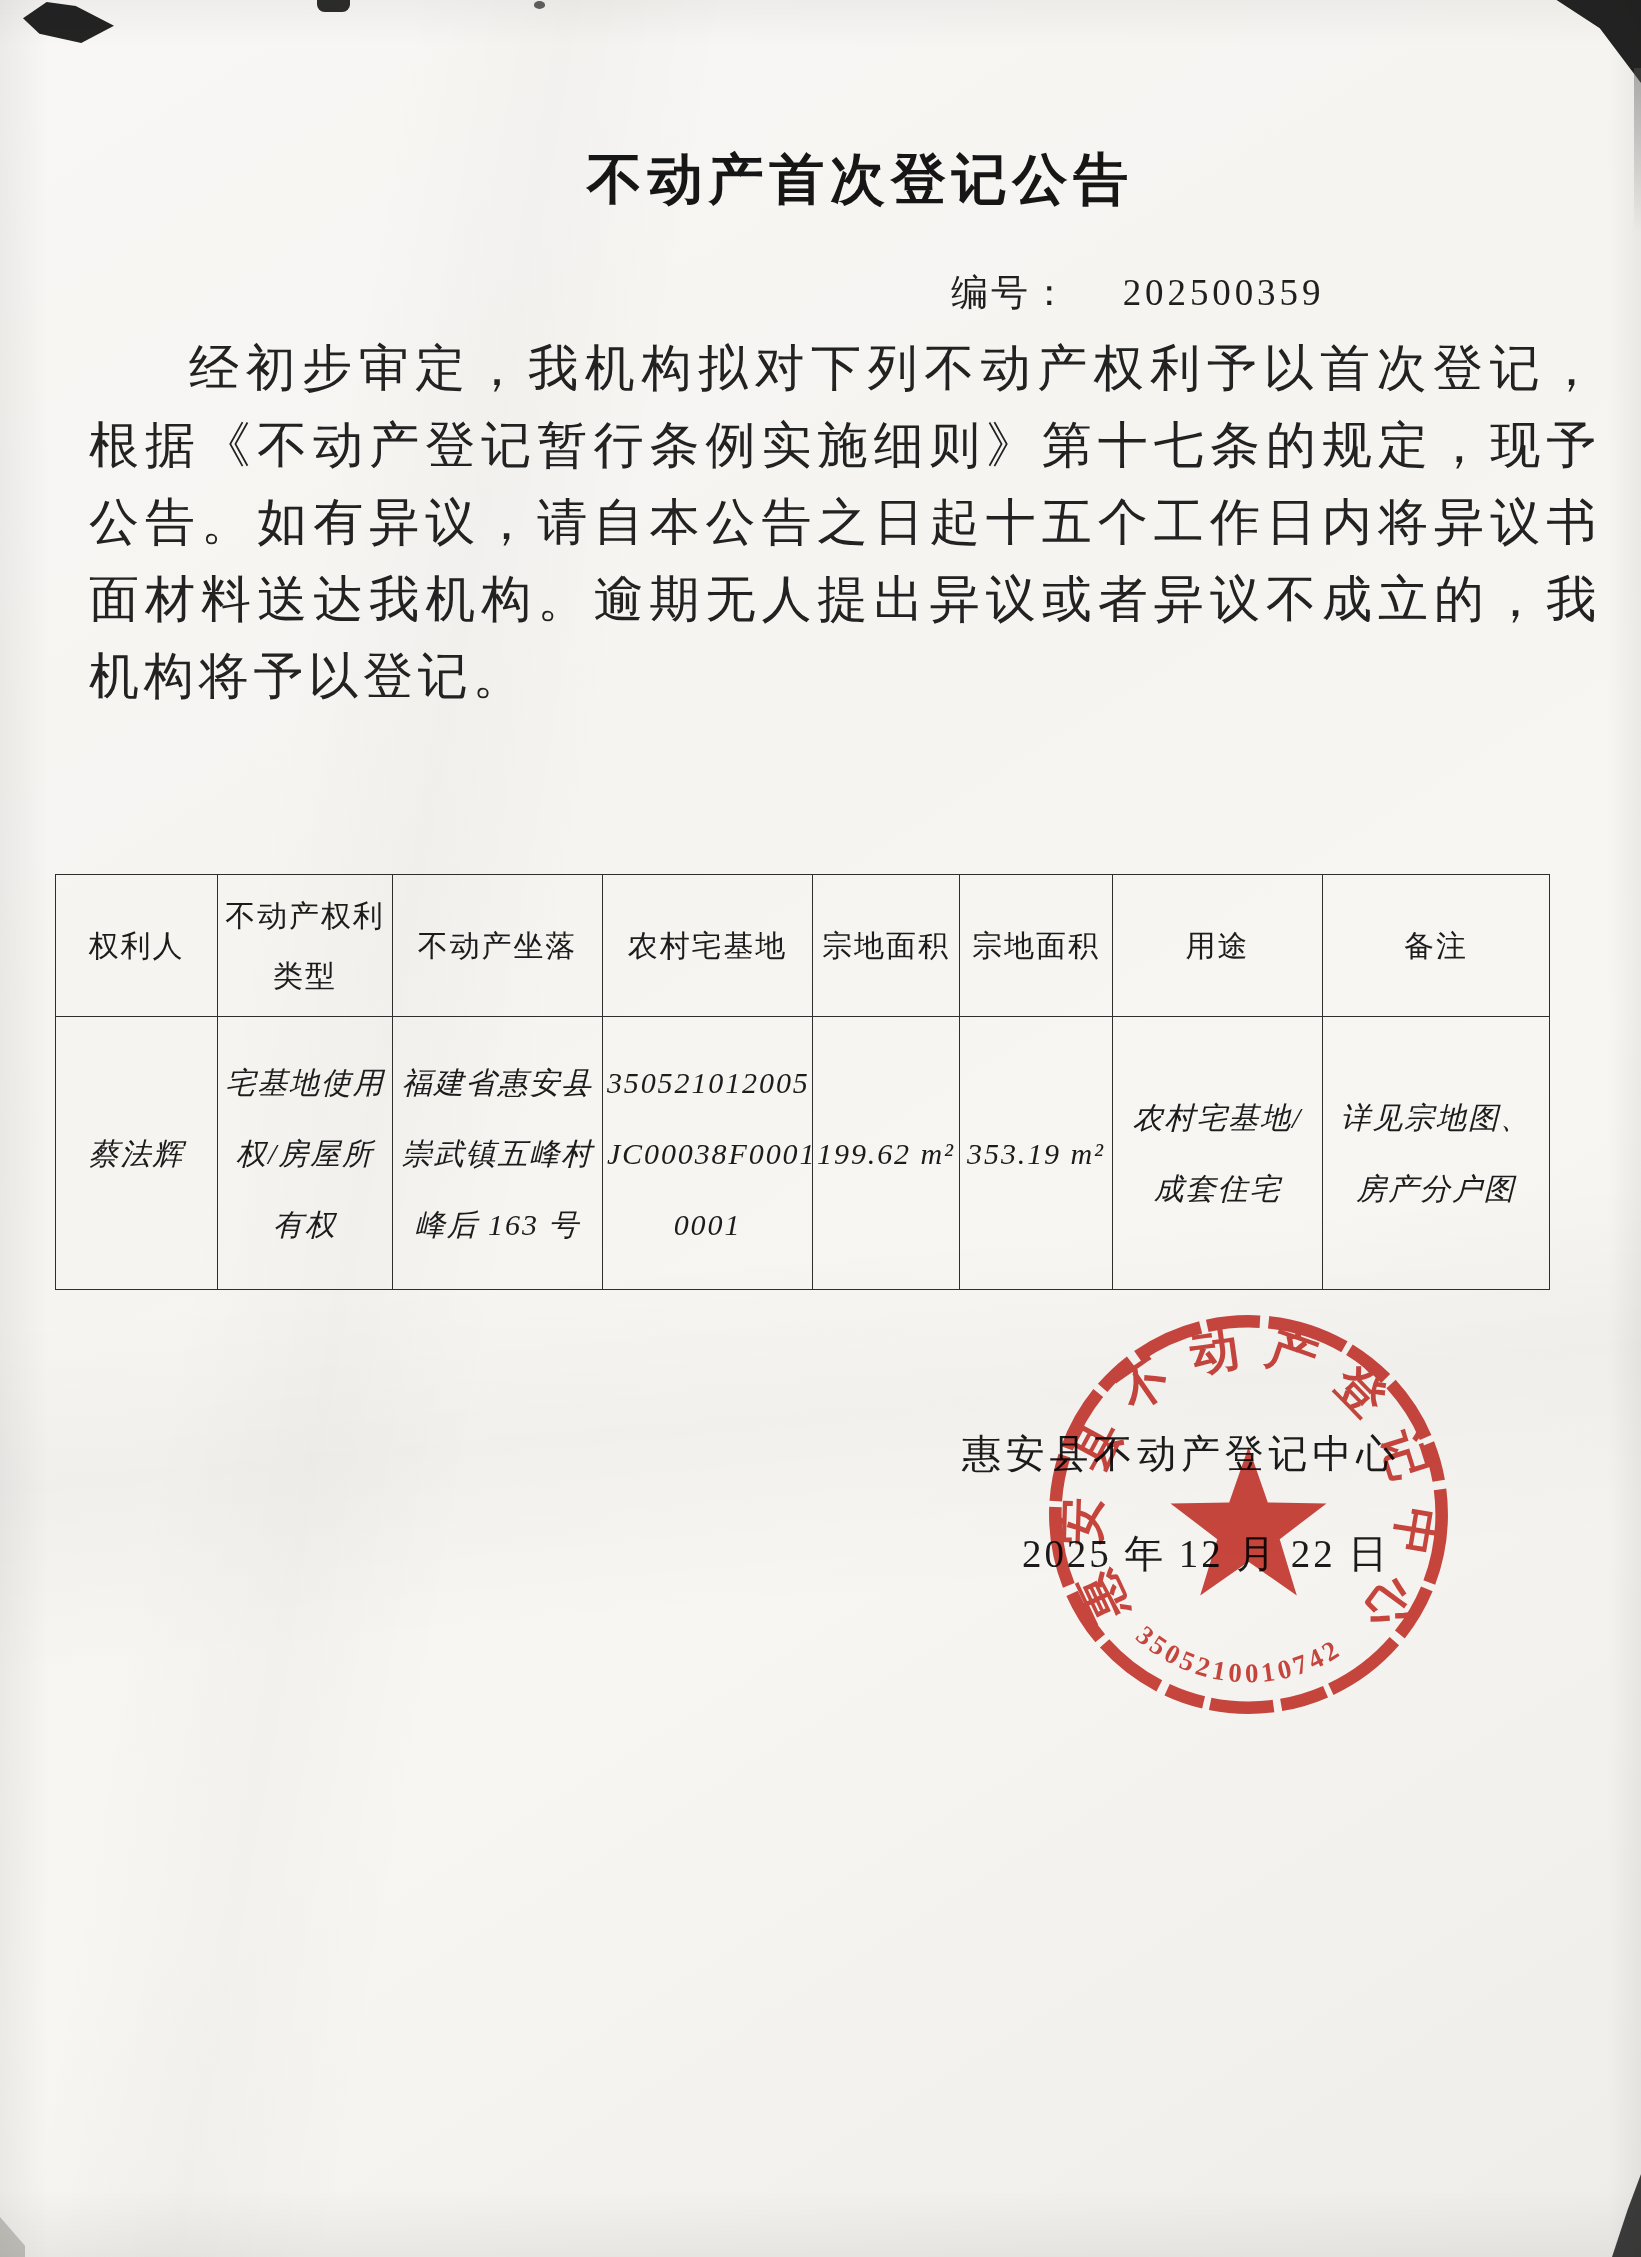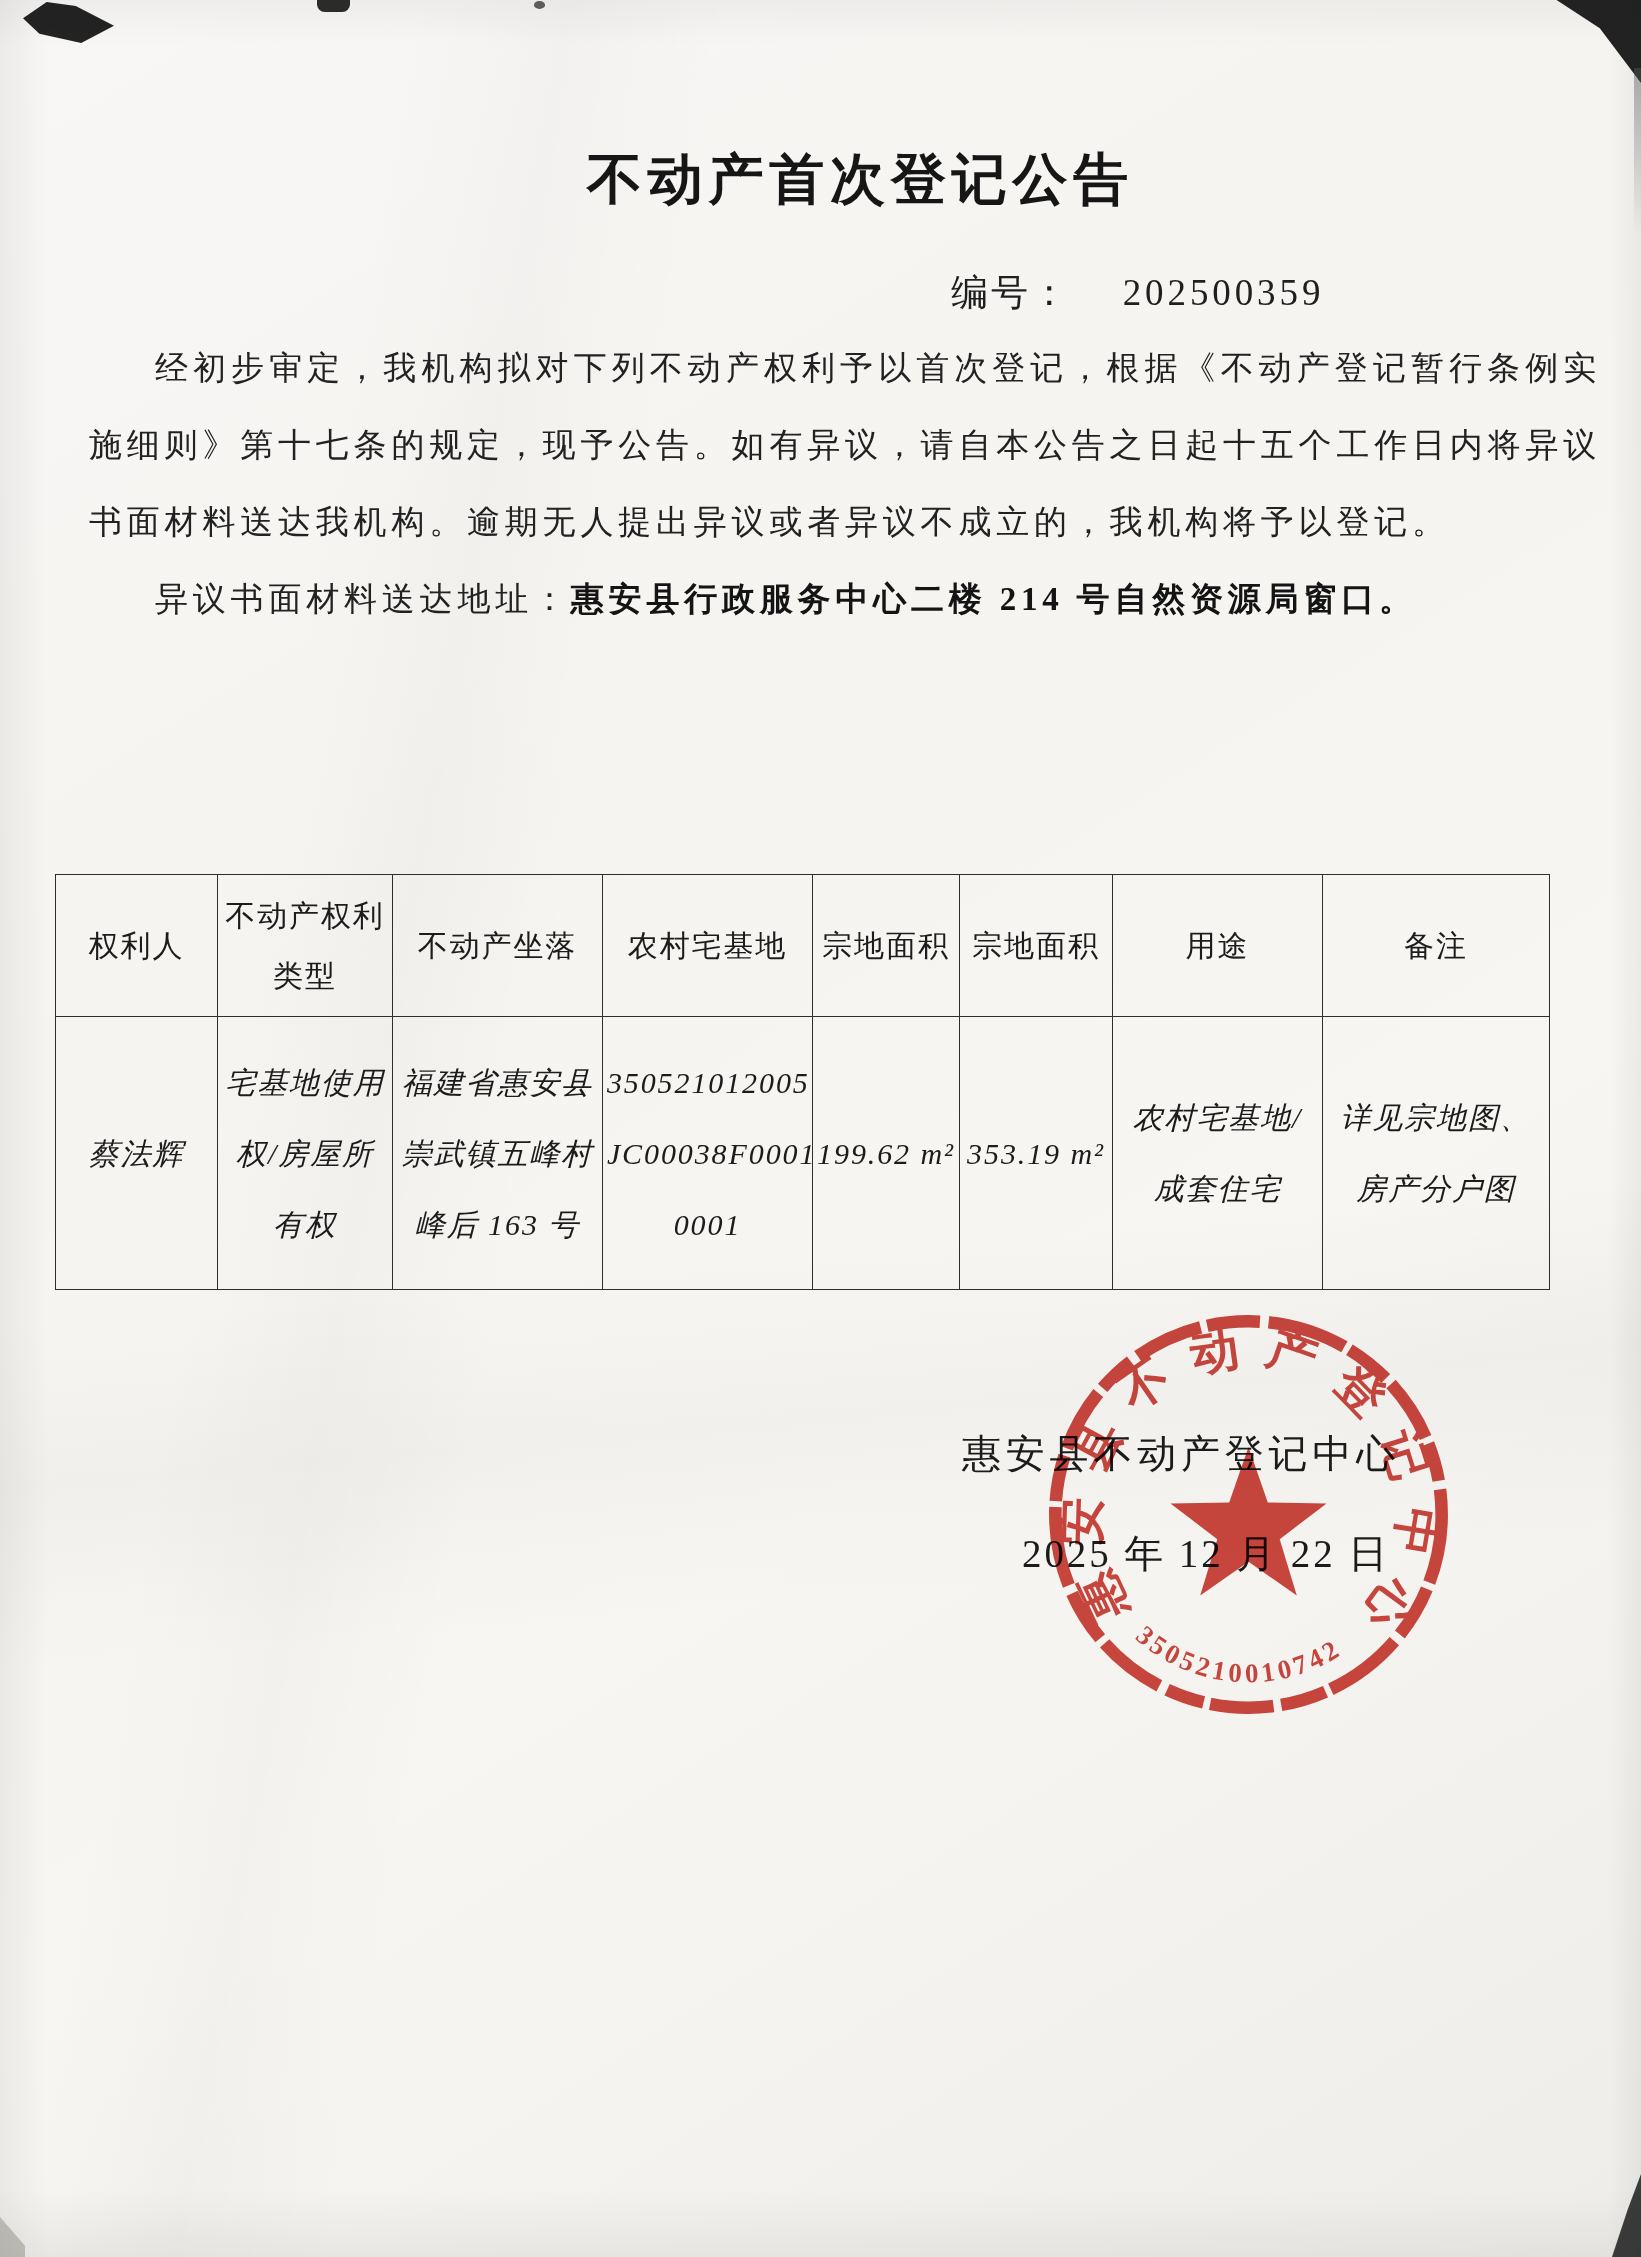--- a/index.html
+++ b/index.html
@@ -22,21 +22,21 @@
   .doc-title{
     position:absolute;left:0;top:143px;width:100%;text-align:center;
     font-size:55px;font-weight:700;letter-spacing:5.8px;color:#161616;z-index:2;margin-left:40px;
   }
   .doc-number-line{
     position:absolute;left:951px;top:268px;font-size:37px;letter-spacing:2.9px;z-index:2;white-space:nowrap;
   }
   .doc-number-line .num{margin-left:52px;letter-spacing:3.9px;}
   .body-text{
     position:absolute;left:89px;top:330px;width:1512px;z-index:2;
-    font-size:33px;line-height:77px;letter-spacing:4.8px;text-align:justify;color:#222;
+    font-size:50px;line-height:77px;letter-spacing:4.8px;text-align:justify;color:#222;
   }
   .body-text p{margin:0;text-indent:2em;}
   .body-text .bold{font-weight:700;color:#141414;}
   table.announce{
     position:absolute;left:55px;top:874px;width:1493px;z-index:2;
     border-collapse:collapse;table-layout:fixed;
   }
   table.announce th, table.announce td{
     border:1.9px solid #2e2e2e;font-weight:400;
     font-size:30px;color:#1c1c1c;text-align:center;vertical-align:middle;
@@ -73,21 +73,20 @@
 <div class="paper-overlay"></div>
 
 <div class="doc-title">不动产首次登记公告</div>
 
 <div class="doc-number-line">
   <span>编号：</span><span class="num">202500359</span>
 </div>
 
 <div class="body-text">
   <p>经初步审定，我机构拟对下列不动产权利予以首次登记，根据《不动产登记暂行条例实施细则》第十七条的规定，现予公告。如有异议，请自本公告之日起十五个工作日内将异议书面材料送达我机构。逾期无人提出异议或者异议不成立的，我机构将予以登记。</p>
-  <p><span>异议书面材料送达地址：</span><span class="bold">惠安县行政服务中心二楼 214 号自然资源局窗口。</span></p>
 </div>
 
 <table class="announce">
   <colgroup>
     <col style="width:162px">
       <col style="width:175px">
       <col style="width:210px">
       <col style="width:210px">
     <col style="width:147px">
       <col style="width:153px">

